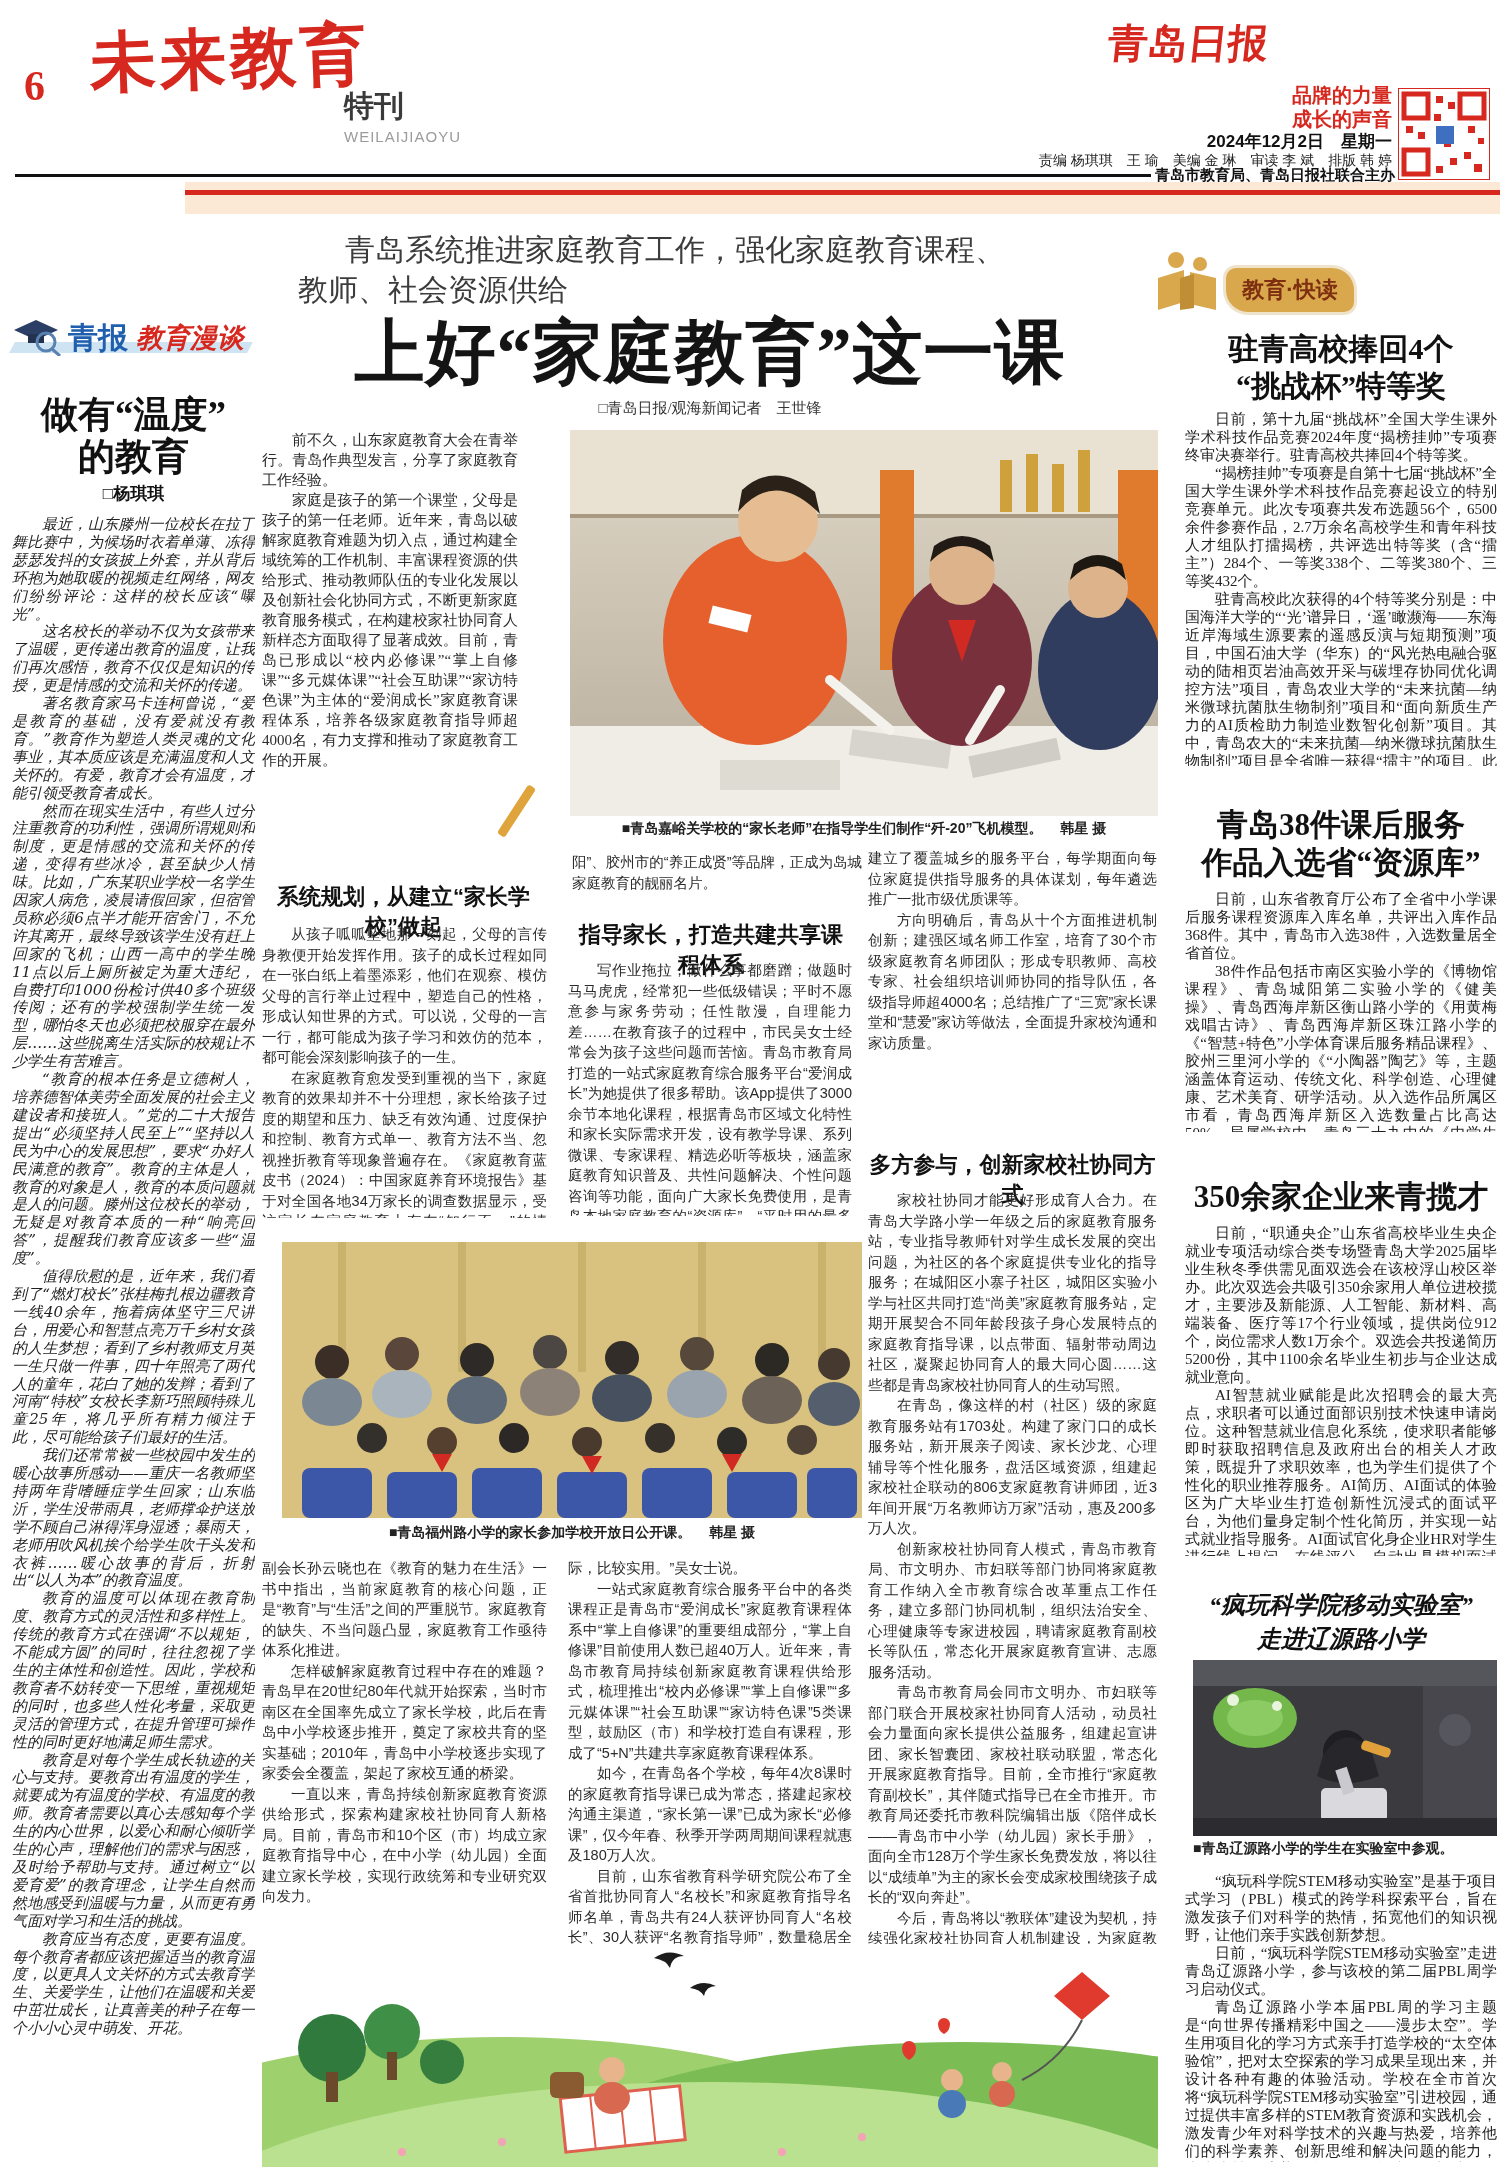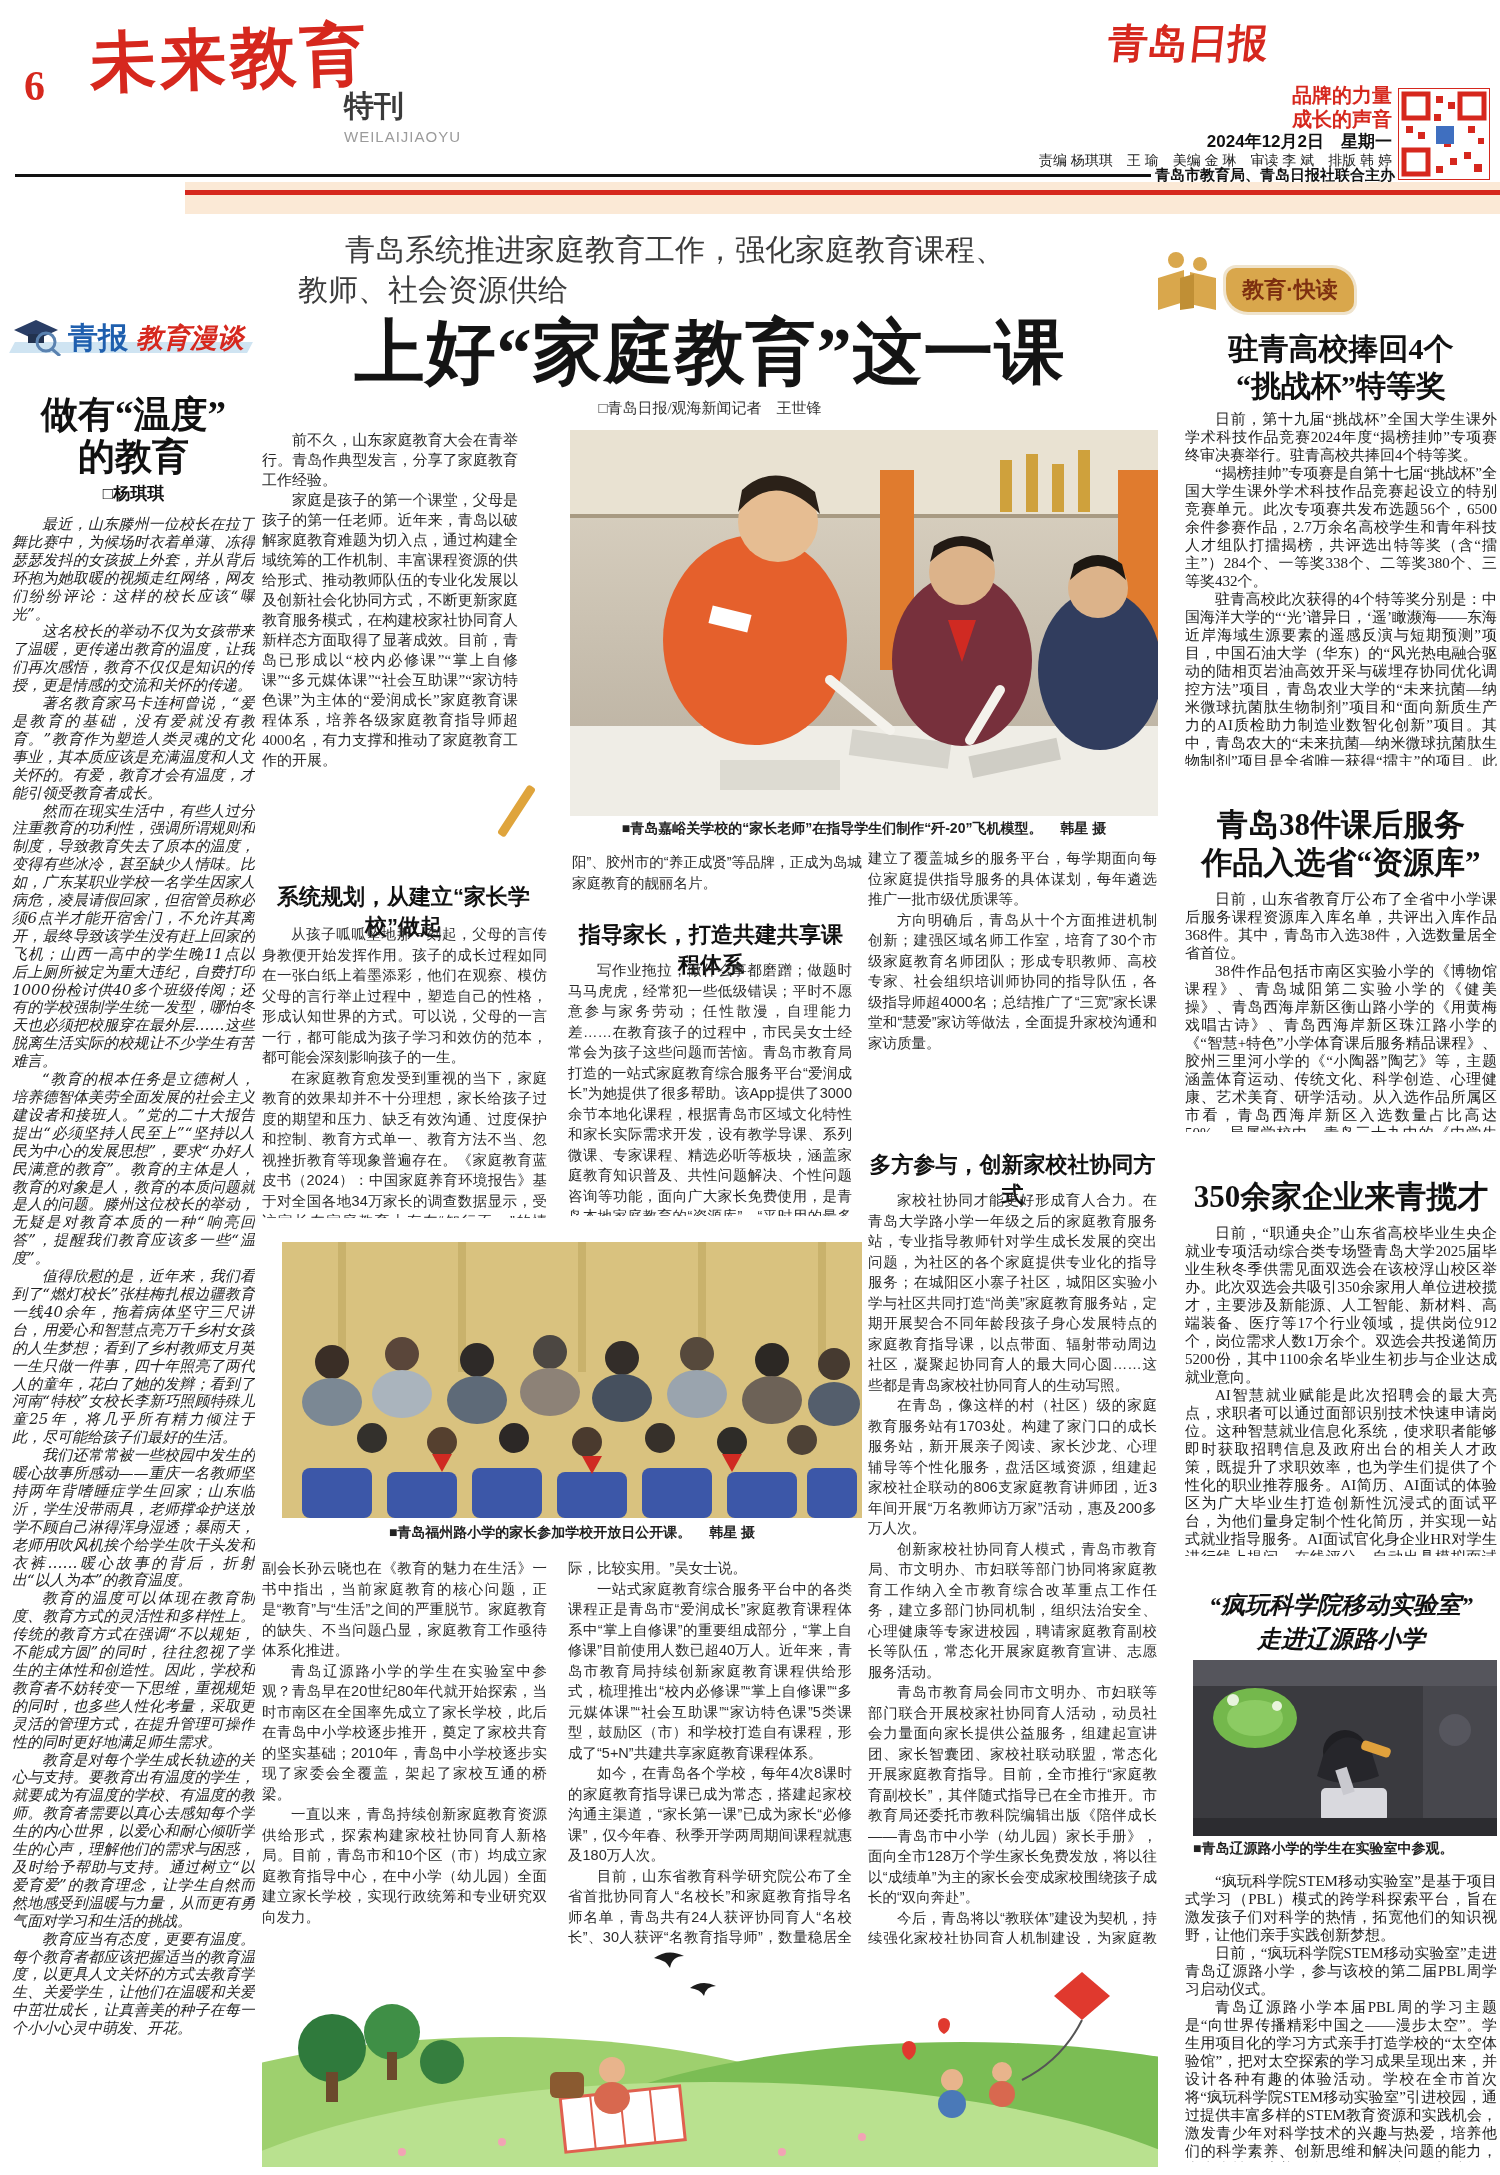--- a/index.html
+++ b/index.html
@@ -87,21 +87,21 @@
   <div class="abs song" style="left:12px;top:394px;width:243px;text-align:center;font-size:37px;font-weight:900;color:#111;line-height:42px;">
     <div>做有“温度”</div>
     <div>的教育</div>
   </div>
   <div class="abs hei" style="left:12px;top:482px;width:243px;text-align:center;font-size:17px;font-weight:bold;color:#111;">□杨琪琪</div>
 
   <div class="abs clip kai" style="left:12px;top:516px;width:243px;height:1552px;font-size:15px;line-height:17.9px;color:#222;">
     <p>最近，山东滕州一位校长在拉丁舞比赛中，为候场时衣着单薄、冻得瑟瑟发抖的女孩披上外套，并从背后环抱为她取暖的视频走红网络，网友们纷纷评论：这样的校长应该“曝光”。</p>
     <p>这名校长的举动不仅为女孩带来了温暖，更传递出教育的温度，让我们再次感悟，教育不仅仅是知识的传授，更是情感的交流和关怀的传递。</p>
     <p>著名教育家马卡连柯曾说，“爱是教育的基础，没有爱就没有教育。”教育作为塑造人类灵魂的文化事业，其本质应该是充满温度和人文关怀的。有爱，教育才会有温度，才能引领受教育者成长。</p>
-    <p>然而在现实生活中，有些人过分注重教育的功利性，强调所谓规则和制度，导致教育失去了原本的温度，变得有些冰冷，甚至缺少人情味。比如，广东某职业学校一名学生因家人病危，凌晨请假回家，但宿管员称必须6点半才能开宿舍门，不允许其离开，最终导致该学生没有赶上回家的飞机；山西一高中的学生晚11点以后上厕所被定为重大违纪，自费打印1000份检讨供40多个班级传阅；还有的学校强制学生统一发型，哪怕冬天也必须把校服穿在最外层……这些脱离生活实际的校规让不少学生有苦难言。</p>
+    <p>然而在现实生活中，有些人过分注重教育的功利性，强调所谓规则和制度，更是情感的交流和关怀的传递，变得有些冰冷，甚至缺少人情味。比如，广东某职业学校一名学生因家人病危，凌晨请假回家，但宿管员称必须6点半才能开宿舍门，不允许其离开，最终导致该学生没有赶上回家的飞机；山西一高中的学生晚11点以后上厕所被定为重大违纪，自费打印1000份检讨供40多个班级传阅；还有的学校强制学生统一发型，哪怕冬天也必须把校服穿在最外层……这些脱离生活实际的校规让不少学生有苦难言。</p>
     <p>“教育的根本任务是立德树人，培养德智体美劳全面发展的社会主义建设者和接班人。”党的二十大报告提出“必须坚持人民至上”“坚持以人民为中心的发展思想”，要求“办好人民满意的教育”。教育的主体是人，教育的对象是人，教育的本质问题就是人的问题。滕州这位校长的举动，无疑是对教育本质的一种“响亮回答”，提醒我们教育应该多一些“温度”。</p>
     <p>值得欣慰的是，近年来，我们看到了“燃灯校长”张桂梅扎根边疆教育一线40余年，拖着病体坚守三尺讲台，用爱心和智慧点亮万千乡村女孩的人生梦想；看到了乡村教师支月英一生只做一件事，四十年照亮了两代人的童年，花白了她的发辫；看到了河南“特校”女校长李新巧照顾特殊儿童25年，将几乎所有精力倾注于此，尽可能给孩子们最好的生活。</p>
     <p>我们还常常被一些校园中发生的暖心故事所感动——重庆一名教师坚持两年背嗜睡症学生回家；山东临沂，学生没带雨具，老师撑伞护送放学不顾自己淋得浑身湿透；暴雨天，老师用吹风机挨个给学生吹干头发和衣裤……暖心故事的背后，折射出“以人为本”的教育温度。</p>
     <p>教育的温度可以体现在教育制度、教育方式的灵活性和多样性上。传统的教育方式在强调“不以规矩，不能成方圆”的同时，往往忽视了学生的主体性和创造性。因此，学校和教育者不妨转变一下思维，重视规矩的同时，也多些人性化考量，采取更灵活的管理方式，在提升管理可操作性的同时更好地满足师生需求。</p>
     <p>教育是对每个学生成长轨迹的关心与支持。要教育出有温度的学生，就要成为有温度的学校、有温度的教师。教育者需要以真心去感知每个学生的内心世界，以爱心和耐心倾听学生的心声，理解他们的需求与困惑，及时给予帮助与支持。通过树立“以爱育爱”的教育理念，让学生自然而然地感受到温暖与力量，从而更有勇气面对学习和生活的挑战。</p>
     <p>教育应当有态度，更要有温度。每个教育者都应该把握适当的教育温度，以更具人文关怀的方式去教育学生、关爱学生，让他们在温暖和关爱中茁壮成长，让真善美的种子在每一个小小心灵中萌发、开花。</p>
   </div>
 
   <div class="abs hei" style="left:345px;top:230px;font-size:30px;color:#3c3c3c;">青岛系统推进家庭教育工作，强化家庭教育课程、</div>
   <div class="abs hei" style="left:298px;top:270px;font-size:30px;color:#3c3c3c;">教师、社会资源供给</div>
@@ -247,21 +247,21 @@
         </g>
     </svg>
   </div>
   <div class="abs cap" style="left:282px;top:1524px;width:580px;">
     <span>■青岛福州路小学的家长参加学校开放日公开课。</span>
     <span style="margin-left:14px;">韩星 摄</span>
   </div>
 
   <div class="abs clip colbody" style="left:262px;top:1558px;width:285px;height:388px;">
     <p class="noind">副会长孙云晓也在《教育的魅力在生活》一书中指出，当前家庭教育的核心问题，正是“教育”与“生活”之间的严重脱节。家庭教育的缺失、不当问题凸显，家庭教育工作亟待体系化推进。</p>
-    <p>青岛辽源路小学的学生在实验室中参观？青岛早在20世纪80年代就开始探索，当时市南区在全国率先成立了家长学校，此后在青岛中小学校逐步推开，奠定了家校共育的坚实基础；2010年，青岛中小学校逐步实现了家委会全覆盖，架起了家校互通的桥梁。</p>
+    <p>怎样破解家庭教育过程中存在的难题？青岛早在20世纪80年代就开始探索，当时市南区在全国率先成立了家长学校，此后在青岛中小学校逐步推开，奠定了家校共育的坚实基础；2010年，青岛中小学校逐步实现了家委会全覆盖，架起了家校互通的桥梁。</p>
     <p>一直以来，青岛持续创新家庭教育资源供给形式，探索构建家校社协同育人新格局。目前，青岛市和10个区（市）均成立家庭教育指导中心，在中小学（幼儿园）全面建立家长学校，实现行政统筹和专业研究双向发力。</p>
   </div>
   <div class="abs clip colbody" style="left:568px;top:1558px;width:284px;height:388px;">
     <p class="noind">际，比较实用。”吴女士说。</p>
     <p>一站式家庭教育综合服务平台中的各类课程正是青岛市“爱润成长”家庭教育课程体系中“掌上自修课”的重要组成部分，“掌上自修课”目前使用人数已超40万人。近年来，青岛市教育局持续创新家庭教育课程供给形式，梳理推出“校内必修课”“掌上自修课”“多元媒体课”“社会互助课”“家访特色课”5类课型，鼓励区（市）和学校打造自有课程，形成了“5+N”共建共享家庭教育课程体系。</p>
     <p>如今，在青岛各个学校，每年4次8课时的家庭教育指导课已成为常态，搭建起家校沟通主渠道，“家长第一课”已成为家长“必修课”，仅今年春、秋季开学两周期间课程就惠及180万人次。</p>
     <p>目前，山东省教育科学研究院公布了全省首批协同育人“名校长”和家庭教育指导名师名单，青岛共有24人获评协同育人“名校长”、30人获评“名教育指导师”，数量稳居全省前列。而这正是青岛创新家庭教育教师队伍建设的重要缩影。</p>
   </div>
 
   <div class="abs" style="left:262px;top:1952px;width:896px;height:215px;">

